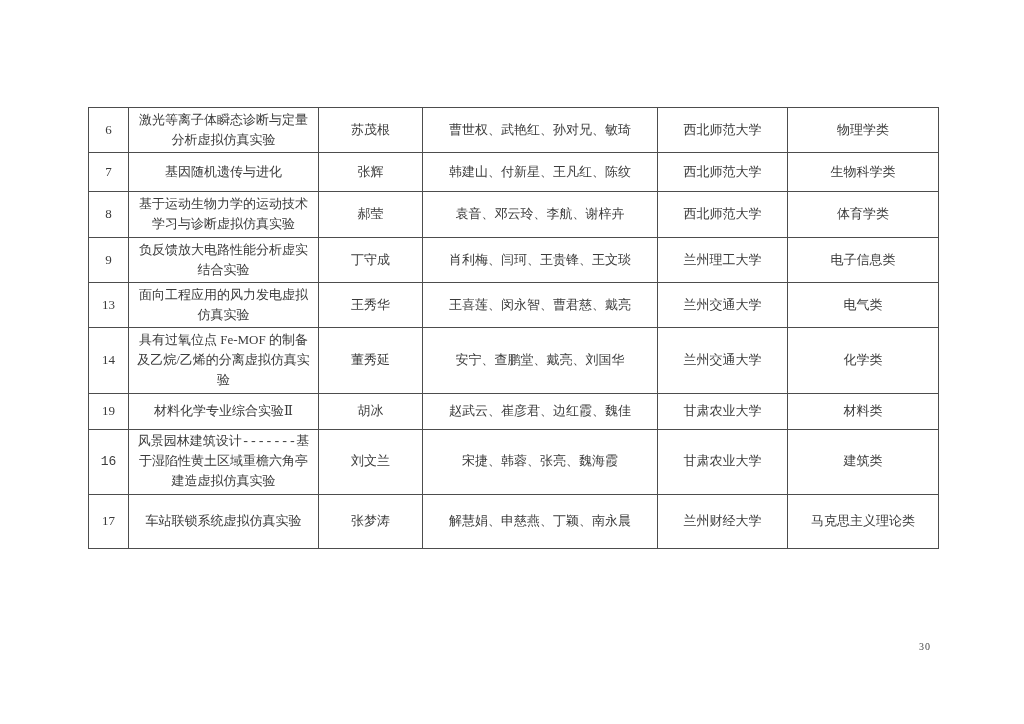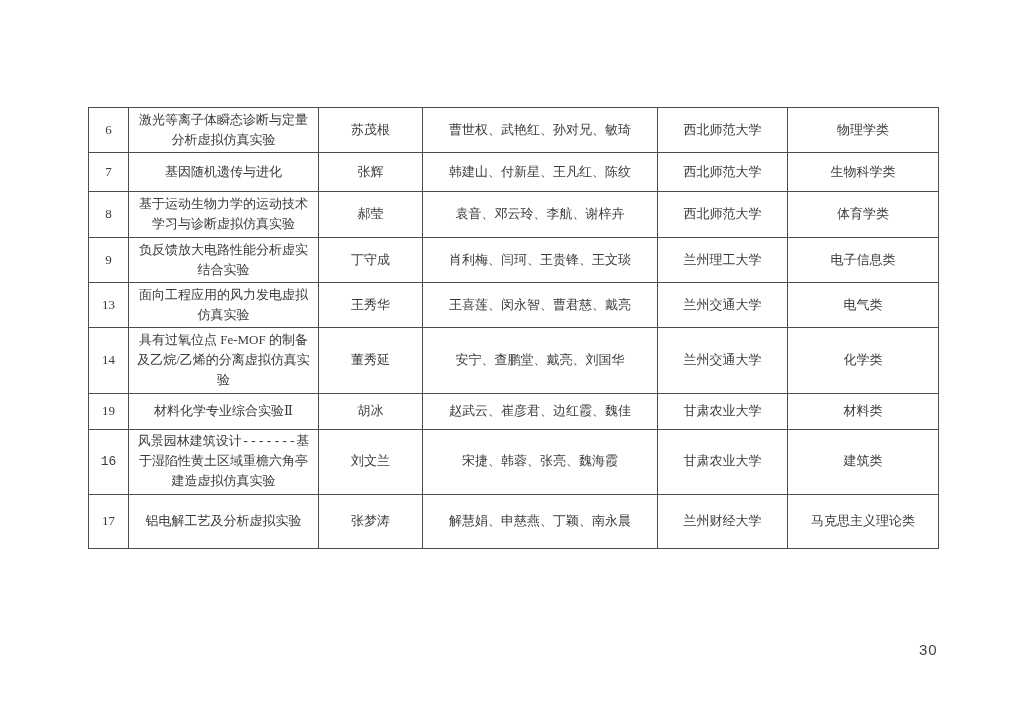--- a/index.html
+++ b/index.html
@@ -44,23 +44,23 @@
   tbody tr:nth-child(9)  { height: 54px; }
   tbody tr:nth-child(10) { height: 35px; }
   tbody tr:nth-child(11) { height: 37px; padding-left: 28px; }
   tbody tr:nth-child(12) { height: 42px; padding-left: 7px; }
   
   tbody tr:nth-child(11) td.col-title { font-size: 14px; line-height: 1.8; }
   td.col-num { font-size: 13px; }
   .page-number {
     position: absolute;
     left: 919px; top: 641px;
-    font-size: 15px;
+    font-size: 10px;
     color: #444444;
-    font-family: Liberation Sans, sans-serif;
+    font-family: Liberation Serif, serif;
     letter-spacing: 1px;
   }
 </style>
 </head>
 <body>
 
 <div class="page">
 
   <table class="projects">
     <colgroup>
@@ -131,21 +131,21 @@
         <tr>
           <td class="col-num">16</td>
           <td class="col-title">风景园林建筑设计-------基于湿陷性黄土区域重檐六角亭建造虚拟仿真实验</td>
           <td class="col-leader">刘文兰</td>
           <td class="col-members">宋捷、韩蓉、张亮、魏海霞</td>
           <td class="col-university">甘肃农业大学</td>
           <td class="col-category">建筑类</td>
         </tr>
         <tr>
           <td class="col-num">17</td>
-          <td class="col-title">铝电解工艺及分析虚拟实验</td>
+          <td class="col-title">车站联锁系统虚拟仿真实验</td>
           <td class="col-leader">张梦涛</td>
           <td class="col-members">解慧娟、申慈燕、丁颖、南永晨</td>
           <td class="col-university">兰州财经大学</td>
           <td class="col-category">马克思主义理论类</td>
         </tr>
       </tbody>
   </table>
 
   <div class="page-number">30</div>
 

